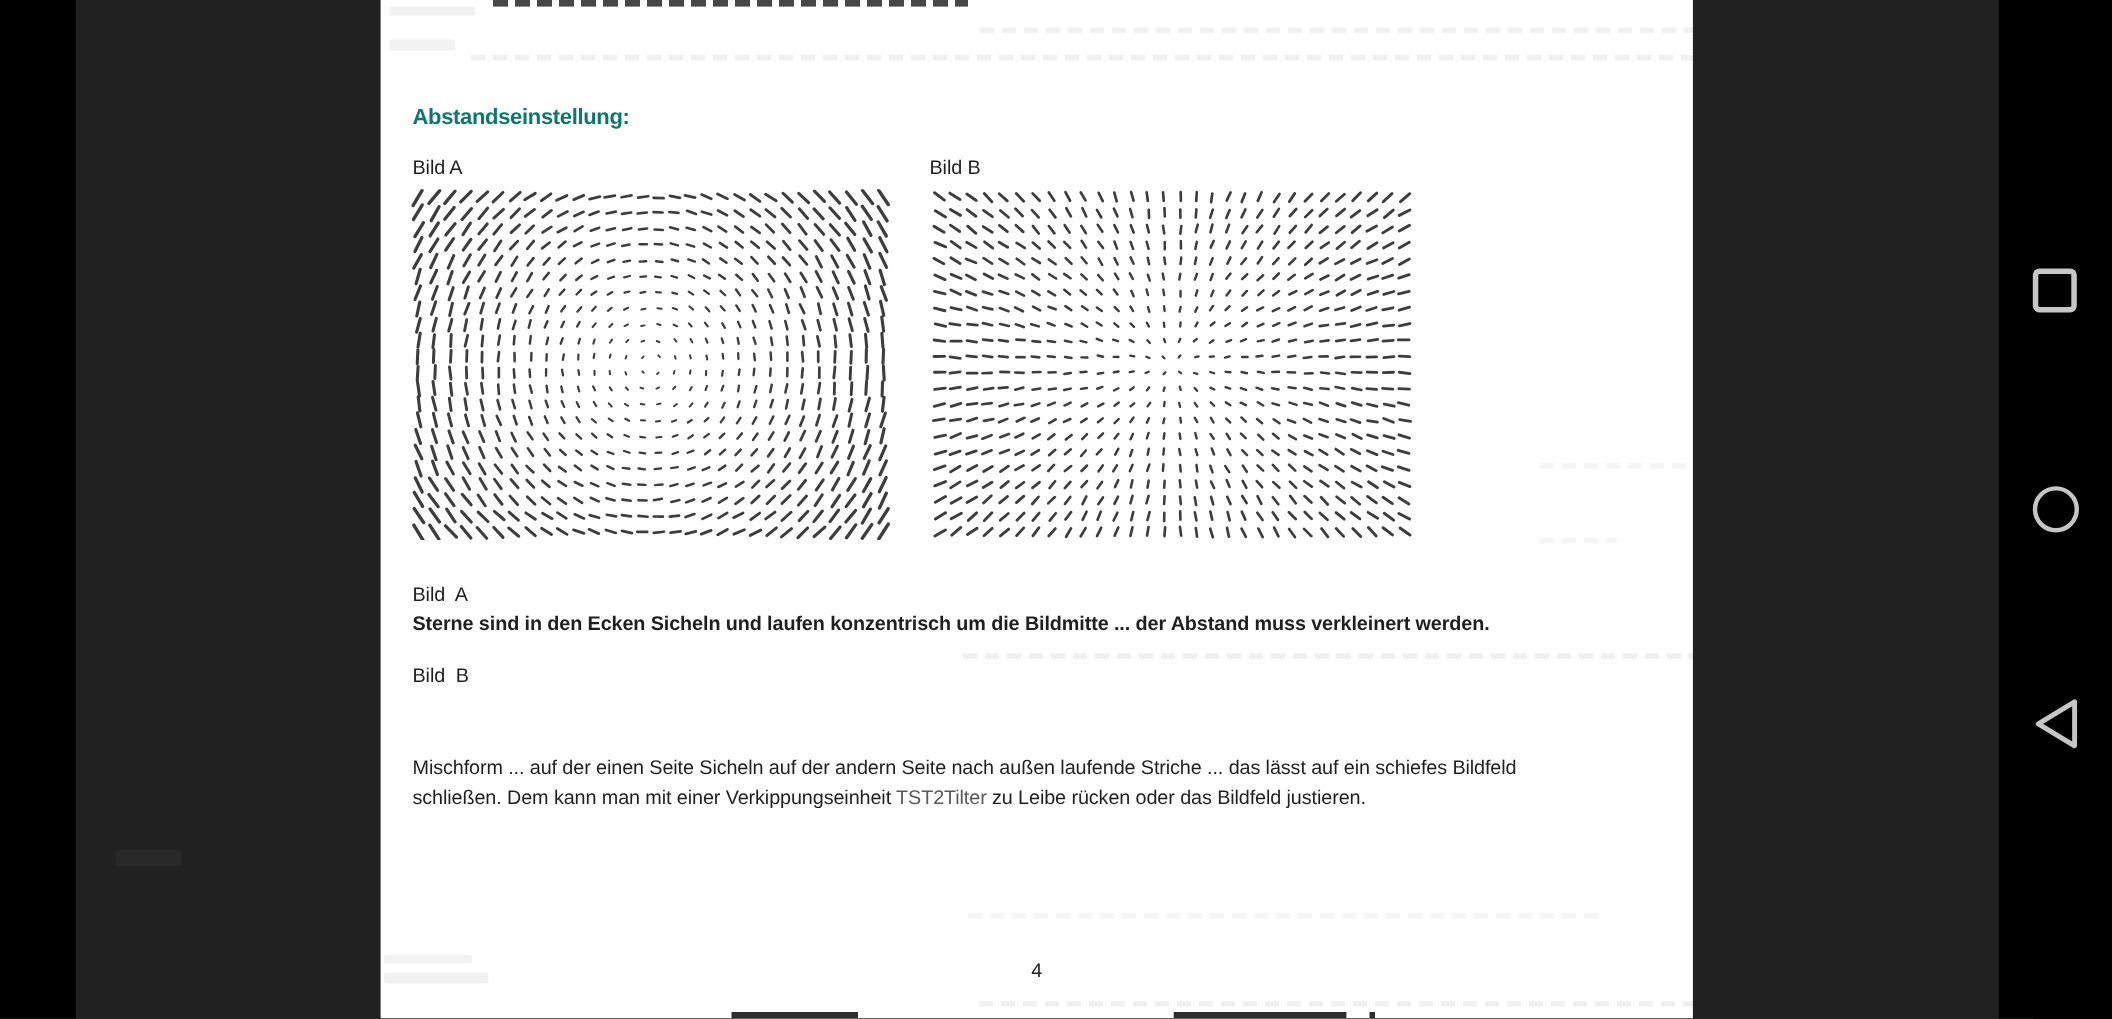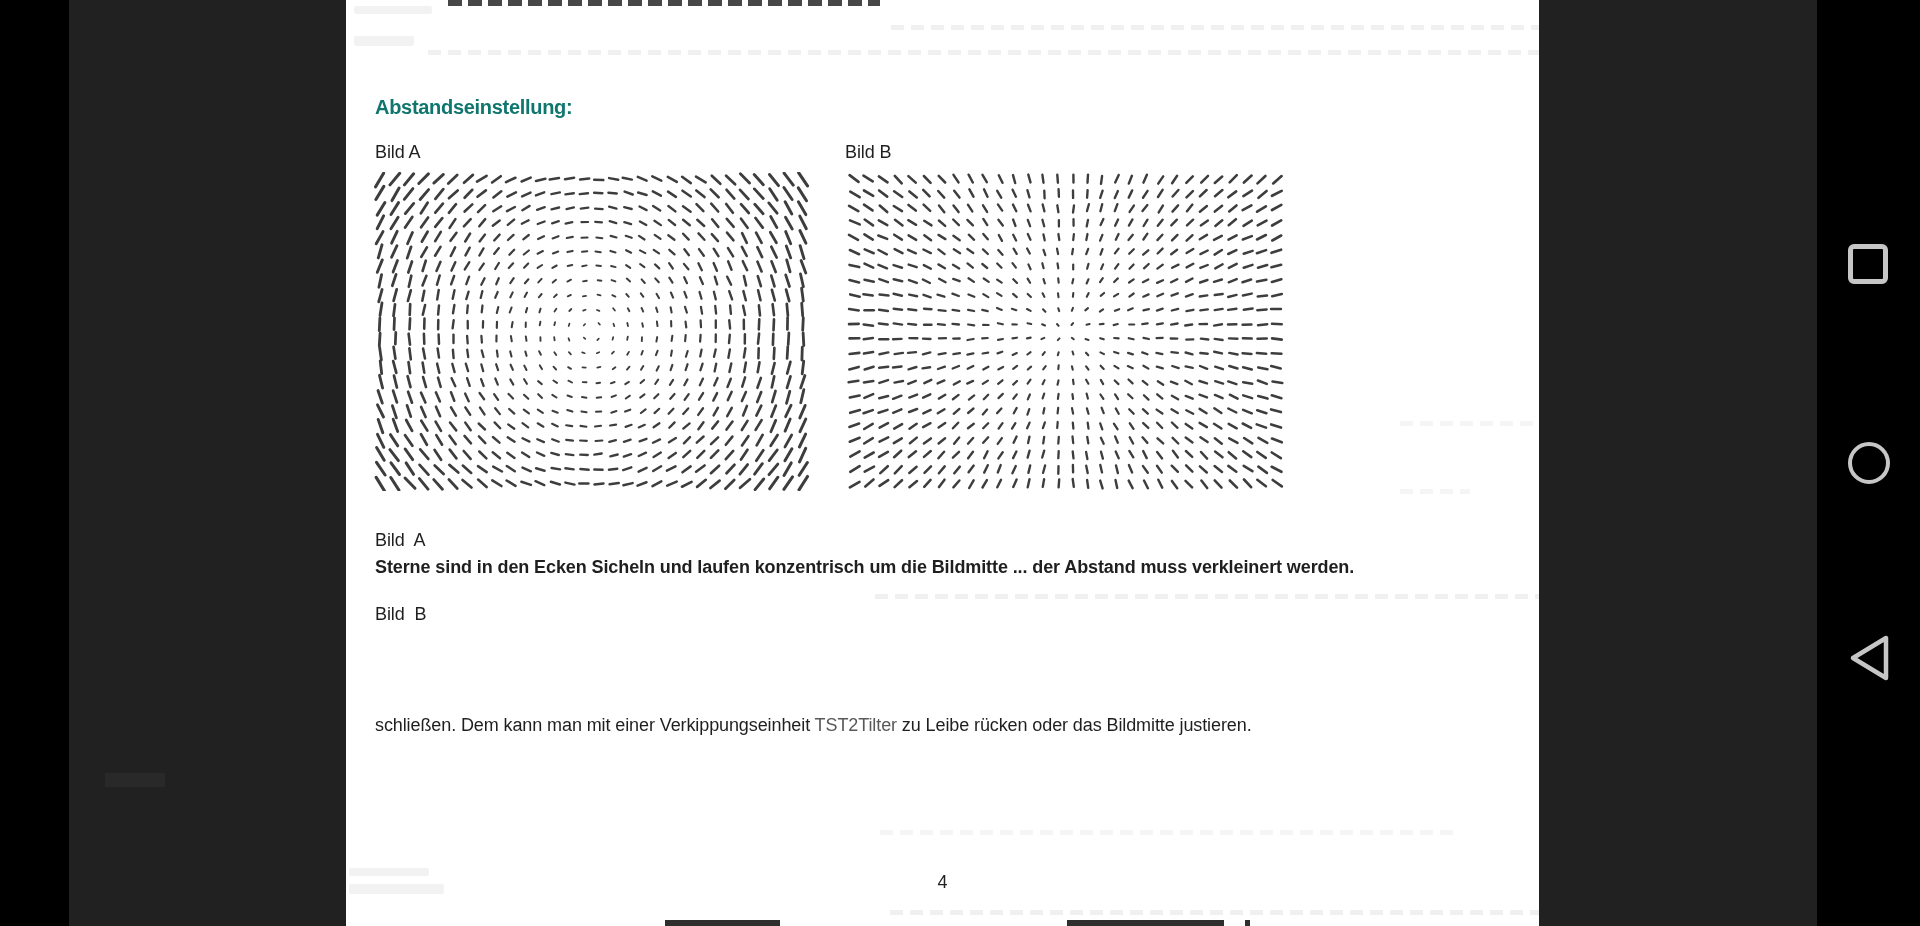--- a/index.html
+++ b/index.html
@@ -1432,21 +1432,22 @@
     <div class="dashrow fainter" style="left:1054px; top:421px; width:139px;"></div>
     <div class="dashrow fainter" style="left:1054px; top:489px; width:70px;"></div>
     <div class="dashrow faint" style="left:529px; top:594px; width:664px;"></div>
     <div class="dashrow fainter" style="left:534px; top:830px; width:580px;"></div>
 
     <div class="textline" style="top:527px;">Bild  A</div>
     <div class="textline" style="top:554px;font-weight:bold;">Sterne sind in den Ecken Sicheln und laufen konzentrisch um die Bildmitte ... der Abstand muss verkleinert werden.</div>
 
     <div class="textline" style="top:601px;">Bild  B</div>
 
-    <div class="textline" style="top:712px;"><span>schließen. Dem kann man mit einer Verkippungseinheit </span><span class="doc-link">TST2Tilter</span><span> zu Leibe rücken oder das Bildmitte justieren.</span></div>
+    <div class="textline" style="top:685px;">Mischform ... auf der einen Seite Sicheln auf der andern Seite nach außen laufende Striche ... das lässt auf ein schiefes Bildfeld</div>
+    <div class="textline" style="top:712px;"><span>schließen. Dem kann man mit einer Verkippungseinheit </span><span class="doc-link">TST2Tilter</span><span> zu Leibe rücken oder das Bildfeld justieren.</span></div>
 
     <div class="page-number">4</div>
 
     <div class="smudge" style="left:3px; top:868px; width:80px; height:8px;"></div>
     <div class="smudge" style="left:3px; top:884px; width:95px; height:10px;"></div>
     <div class="dashrow faint" style="left:544px; top:910px; width:649px;"></div>
     <div class="bar" style="left:319px; top:920px; width:115px;"></div>
     <div class="bar" style="left:721px; top:920px; width:157px;"></div>
     <div class="bar" style="left:899px; top:920px; width:5px;"></div>
   </div>

